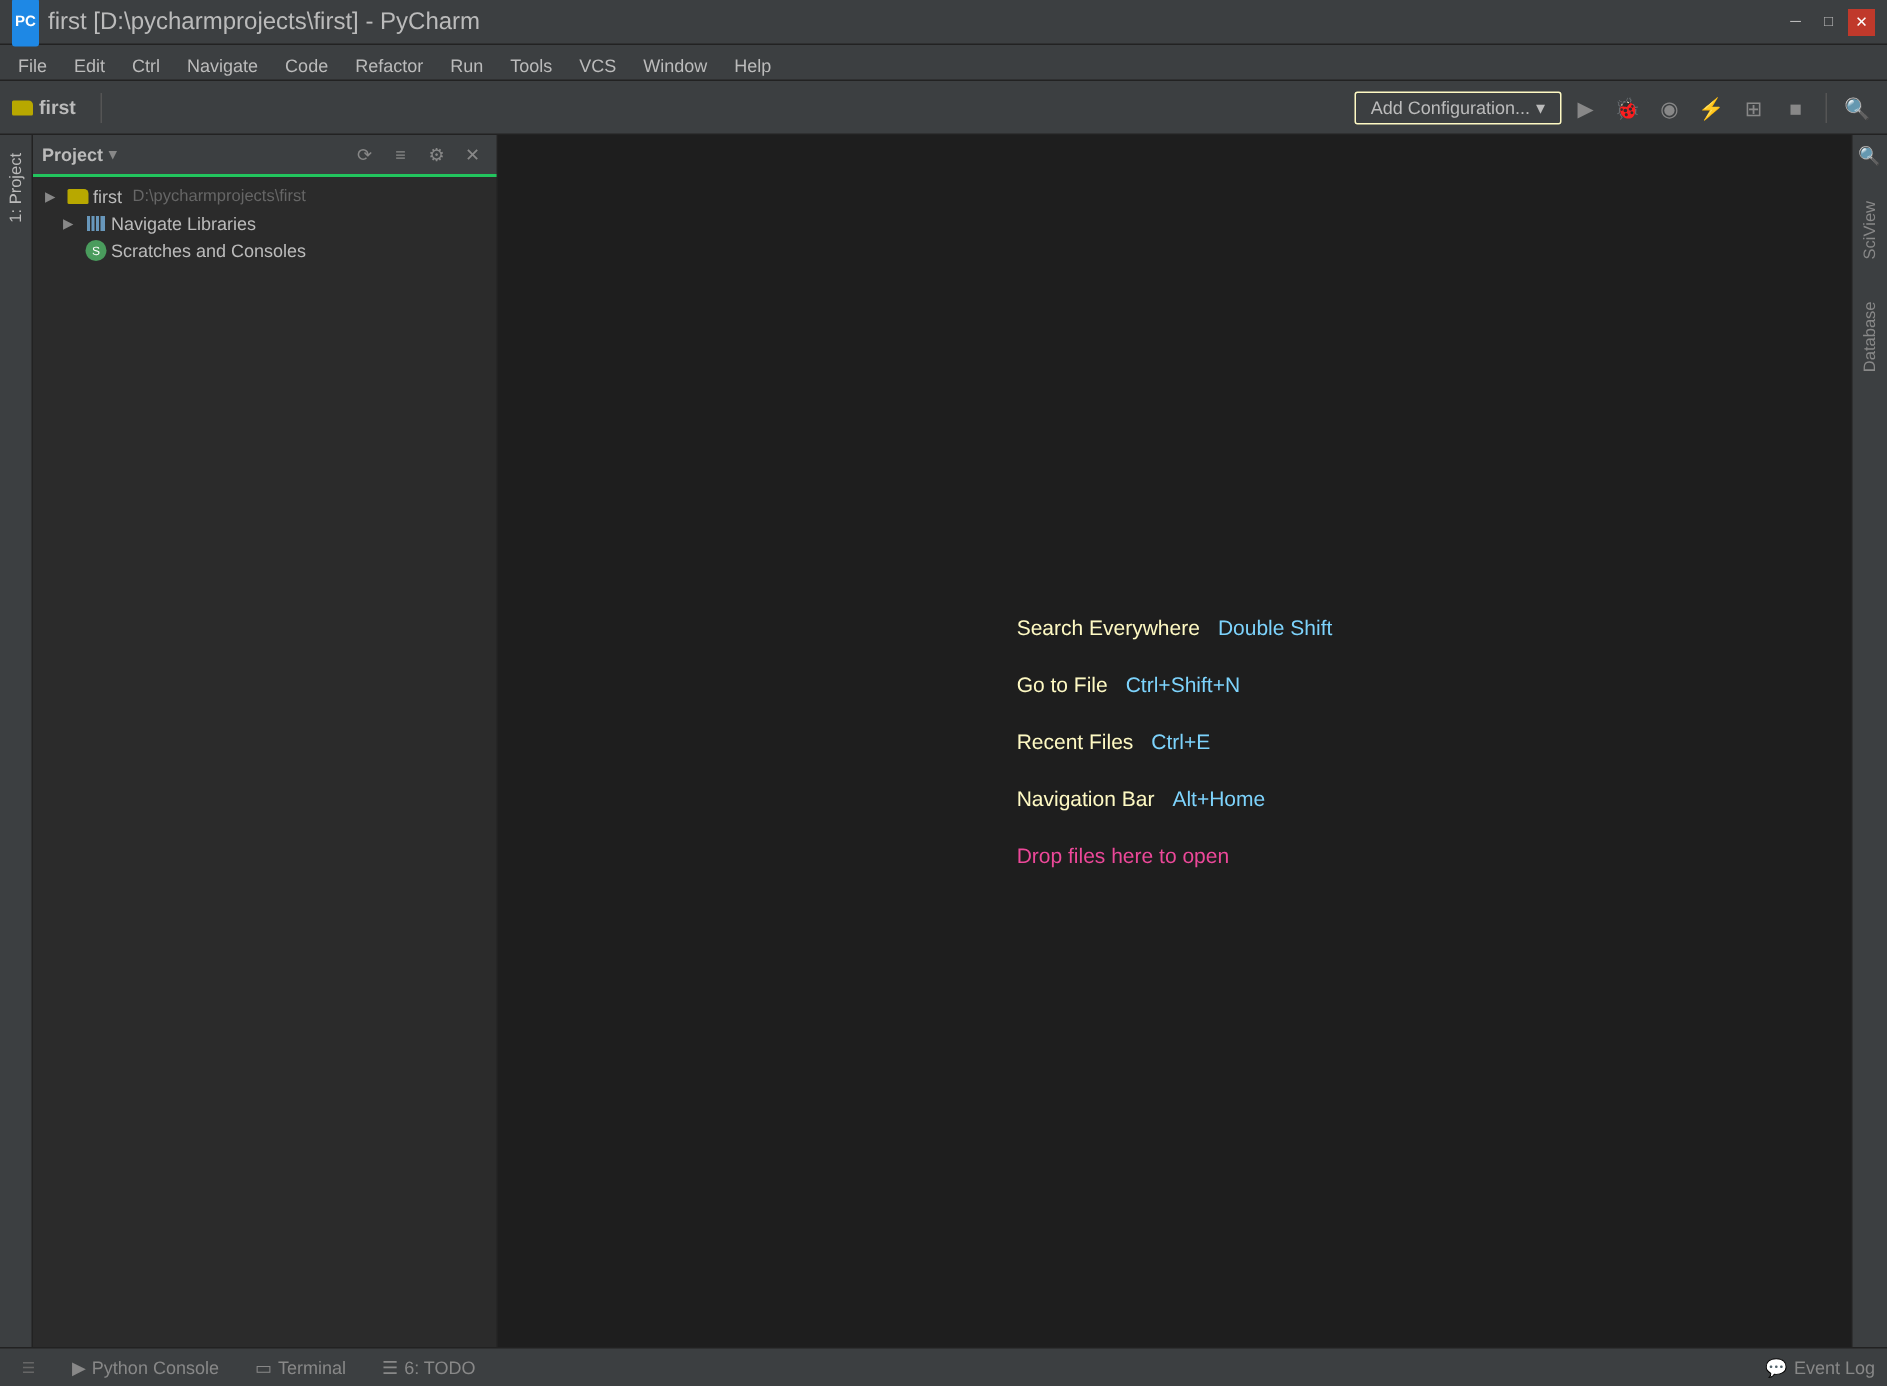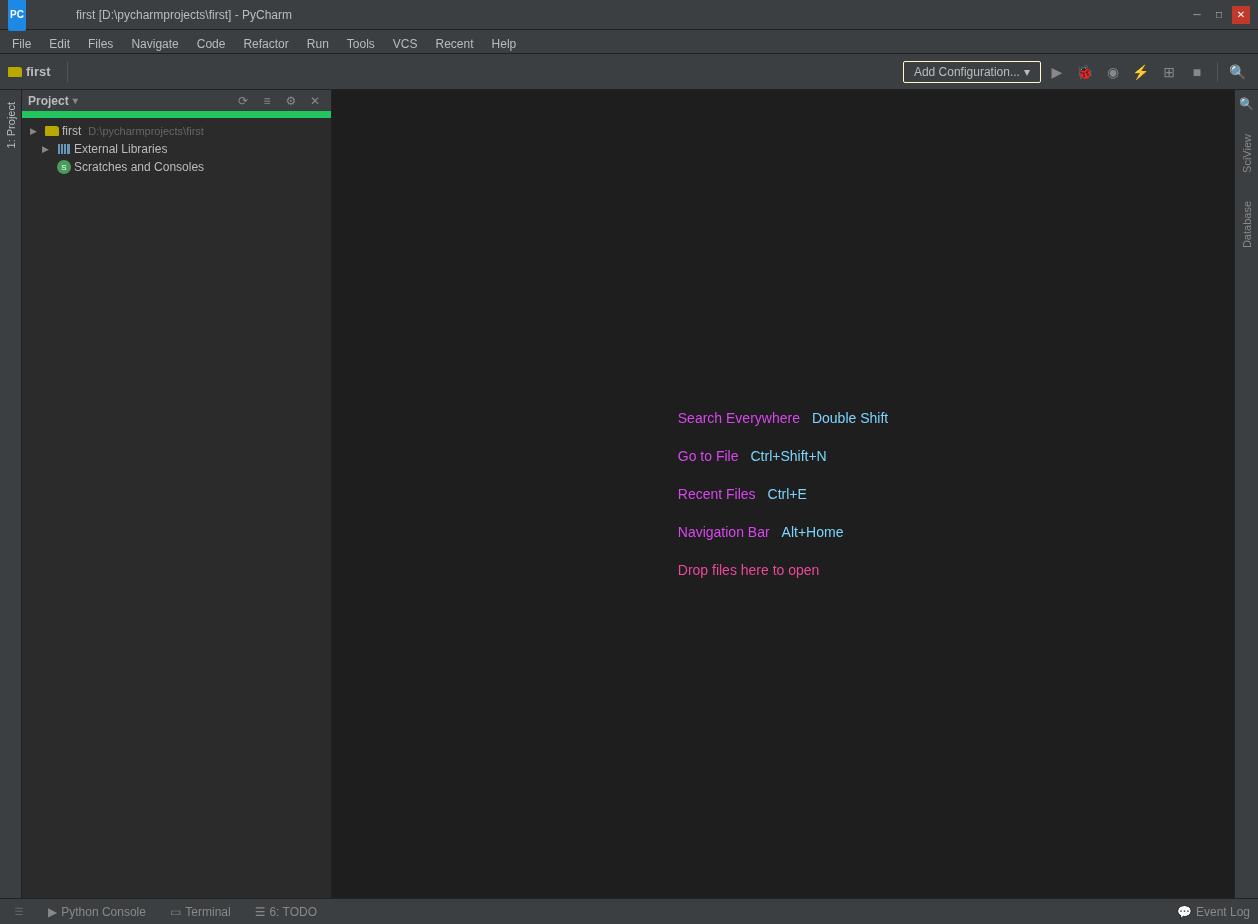--- a/index.html
+++ b/index.html
@@ -36,22 +36,21 @@
       display: flex;
       align-items: center;
       justify-content: center;
       font-size: 10px;
       font-weight: bold;
       color: white;
       border-radius: 2px;
     }
     #title-text {
       color: #bbbbbb;
-      font-size: 12px;
-      margin-left: 44px;
+      font-size: 16px;
     }
     #window-controls {
       display: flex;
       gap: 4px;
     }
     .win-btn {
       width: 18px;
       height: 18px;
       display: flex;
       align-items: center;
@@ -177,21 +176,21 @@
       display: flex;
       flex-direction: column;
     }
     #project-panel-header {
       height: 28px;
       background: #3c3f41;
       display: flex;
       align-items: center;
       padding: 0 6px;
       gap: 4px;
-      border-bottom: 7px solid #22c55e;
+      border-bottom: 2px solid #22c55e;
     }
     #project-panel-title {
       color: #bbbbbb;
       font-size: 12px;
       font-weight: bold;
       flex: 1;
       display: flex;
       align-items: center;
       gap: 4px;
     }
@@ -280,21 +279,21 @@
       flex-direction: column;
       gap: 22px;
       text-align: left;
     }
     .shortcut-row {
       display: flex;
       align-items: baseline;
       gap: 12px;
     }
     .shortcut-label {
-      color: #d946ef;
+      color: #fef9c3;
       font-size: 14px;
     }
     .shortcut-key {
       color: #7dd3fc;
       font-size: 14px;
       font-weight: 500;
     }
     #drop-files-text {
       color: #ec4899;
       font-size: 14px;
@@ -381,28 +380,28 @@
   <div id="window-controls">
     <button class="win-btn">─</button>
     <button class="win-btn">□</button>
     <button class="win-btn close">✕</button>
   </div>
 </div>
 
 <div id="menu-bar">
   <span class="menu-item">File</span>
   <span class="menu-item">Edit</span>
-  <span class="menu-item">Files</span>
+  <span class="menu-item">Ctrl</span>
   <span class="menu-item">Navigate</span>
   <span class="menu-item">Code</span>
   <span class="menu-item">Refactor</span>
   <span class="menu-item">Run</span>
   <span class="menu-item">Tools</span>
   <span class="menu-item">VCS</span>
-  <span class="menu-item">Recent</span>
+  <span class="menu-item">Window</span>
   <span class="menu-item">Help</span>
 </div>
 
 <div id="toolbar">
   <div id="project-label">
     <div class="folder-icon-sm"></div>
     <span>first</span>
   </div>
   <div class="toolbar-sep"></div>
   <button id="add-config-btn">
@@ -448,21 +447,21 @@
       <div class="tree-item tree-indent-1">
         <span class="tree-arrow">▶</span>
         <div class="tree-lib-icon">
           <svg width="14" height="14" viewBox="0 0 14 14">
             <rect x="1" y="2" width="2" height="10" fill="#6897bb"></rect>
             <rect x="4" y="2" width="2" height="10" fill="#6897bb"></rect>
             <rect x="7" y="2" width="2" height="10" fill="#6897bb"></rect>
             <rect x="10" y="2" width="3" height="10" fill="#6897bb"></rect>
           </svg>
         </div>
-        <span class="tree-label">External Libraries</span>
+        <span class="tree-label">Navigate Libraries</span>
       </div>
 
       <div class="tree-item tree-indent-1">
         <span class="tree-arrow" style="width:12px;"></span>
         <div class="tree-scratches-icon">
           <svg width="14" height="14" viewBox="0 0 14 14">
             <circle cx="7" cy="7" r="6" fill="#4a9c5d"></circle>
             <text x="7" y="10" text-anchor="middle" font-size="8" fill="white">S</text>
           </svg>
         </div>

